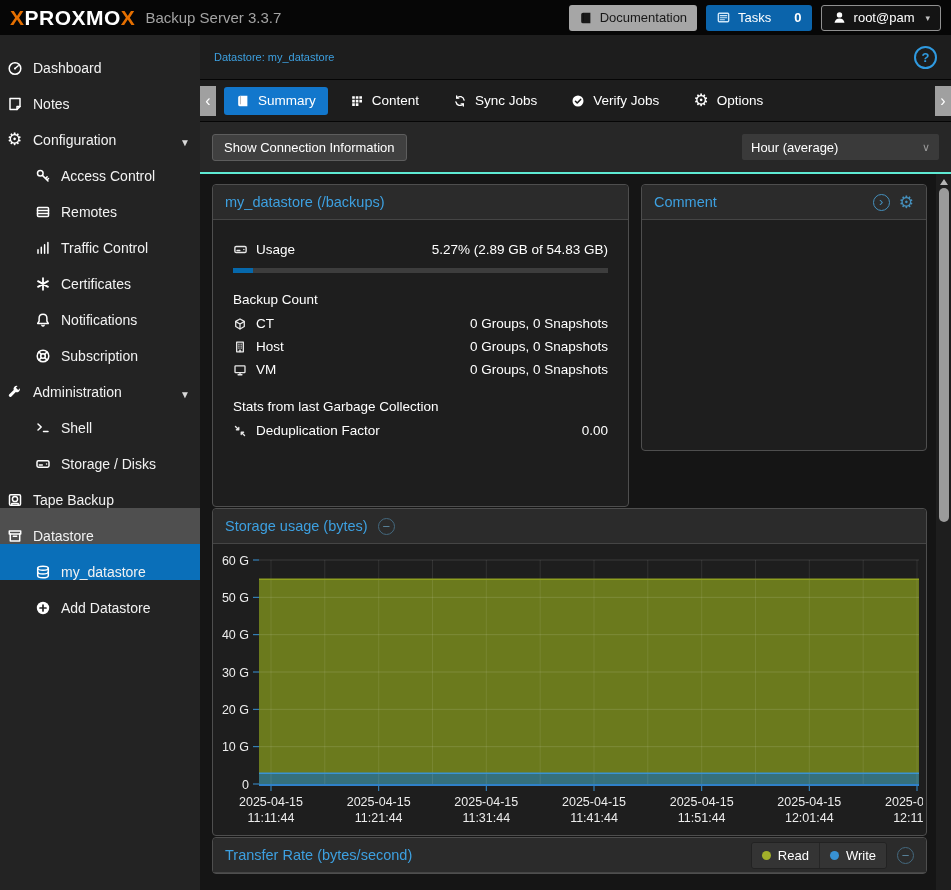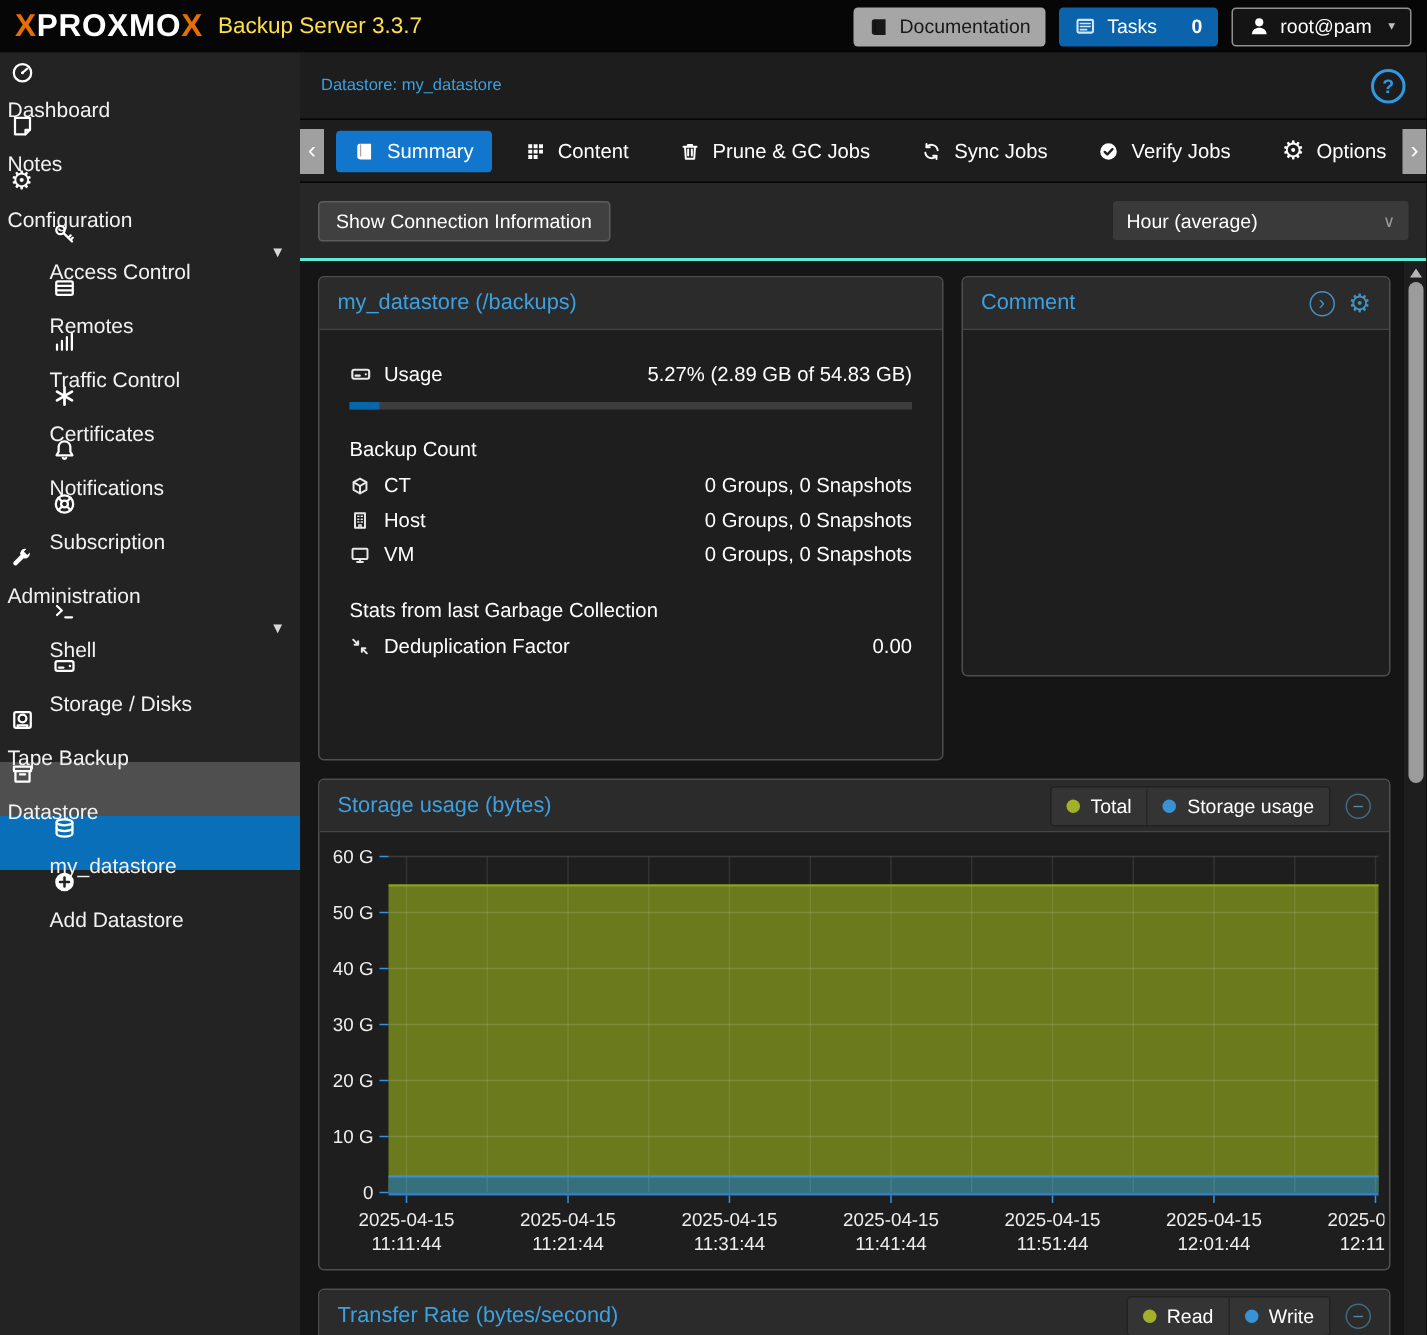--- a/index.html
+++ b/index.html
@@ -1,32 +1,32 @@
 <!DOCTYPE html>
 <html><head>
 <meta charset="utf-8">
 <style>
   html,body{margin:0;padding:0;background:#000;}
   .app{width:951px;height:890px;background:#151515;font-family:"Liberation Sans","DejaVu Sans",sans-serif;color:#fff;overflow:hidden;display:flex;flex-direction:column;position:relative;}
   
   .topbar{height:35px;background:#060606;display:flex;align-items:center;padding:0 10px;flex:none;}
   .logo{font-weight:800;font-size:21px;letter-spacing:.5px;display:flex;align-items:baseline;white-space:nowrap;}
   .lx{color:#e56f00}.lw{color:#fff}
-  .apptitle{margin-left:10px;font-size:15px;color:#fde047;}
+  .apptitle{margin-left:10px;font-size:15px;color:#a3a3a3;}
   .hspace{flex:1}
   .hbtn{display:flex;align-items:center;gap:7px;height:26px;padding:0 10px;border:none;border-radius:3px;font-size:13px;font-family:inherit;margin-left:9px;cursor:pointer;}
   .hbtn.doc{background:#a6a6a6;color:#181818;}
   .hbtn.tasks{background:#0b64ab;color:#fff;}
   .hbtn.tasks .cnt{margin-left:16px;font-weight:bold;}
   .hbtn.user{background:#141414;color:#fff;border:1px solid #909090;}
   .caret{font-size:9px;color:#c0c0c0;margin-left:4px;}
   
   .bodyrow{flex:1;display:flex;min-height:0;}
   .sidebar{width:200px;flex:none;background:#232323;padding-top:5px;}
-  .nav-item{height:36px;display:flex;align-items:flex-start;gap:9px;padding:0 10px 0 5px;font-size:14px;color:#f2f2f2;cursor:pointer;white-space:nowrap;flex-direction:column;}
+  .nav-item{height:36px;display:flex;align-items:flex-end;gap:9px;padding:0 10px 0 5px;font-size:14px;color:#f2f2f2;cursor:pointer;white-space:nowrap;}
   .nav-item.lvl1{padding-left:33px;}
   .nav-item .nic{width:19px;display:flex;justify-content:center;align-items:center;color:#fff;flex:none;}
   .nav-item .ncaret{margin-left:auto;font-size:10px;color:#d8d8d8;}
   .nav-item.selgray{background:#4f4f4f;}
   .nav-item.selblue{background:#0a6fb9;}
   .gearg{font-size:17px;line-height:1;}
   
   .content{flex:1;display:flex;flex-direction:column;min-width:0;background:#161616;}
   .titlebar{height:44px;flex:none;display:flex;align-items:center;padding:0 14px;background:#1d1d1d;border-bottom:1px solid #050505;}
   .ptitle{color:#3da0e0;font-size:11px;}
@@ -51,21 +51,21 @@
   .dpanel .pbd{padding:17px 20px;font-size:13.5px;color:#fff;}
   .kv{display:flex;align-items:center;margin:2px 0;height:21px;}
   .kv .ic{width:23px;color:#e8e8e8;display:flex;flex:none;align-items:center;}
   .kv .val{margin-left:auto;}
   .pbar{height:5px;background:#3d3d3d;margin-top:8px;}
   .pfill{height:100%;background:#0668ab;}
   .sect{margin:19px 0 6px;}
   .hicons{margin-left:auto;display:flex;align-items:center;gap:9px;}
   .chev{width:17px;height:17px;border:1.5px solid #4590bd;border-radius:50%;color:#4590bd;display:flex;align-items:center;justify-content:center;font-size:13px;cursor:pointer;box-sizing:border-box;padding-bottom:1px;}
   .gearbtn{color:#4590bd;font-size:17px;cursor:pointer;line-height:1;}
-  .chpanel{margin-top:12px;height:328px;}
+  .chpanel{margin-top:1px;height:328px;}
   .chpanel.clip{height:auto;}
   .chartbody{padding:4px 2px 0;}
   .legend{margin-left:auto;display:flex;border-radius:3px;overflow:hidden;border:1px solid #222;}
   .litem{display:flex;align-items:center;gap:7px;padding:5px 10px;background:#343434;color:#fff;font-size:13px;cursor:pointer;}
   .litem + .litem{border-left:1px solid #262626;}
   .ldot{width:9px;height:9px;border-radius:50%;flex:none;}
   .collapse{margin-left:10px;width:17px;height:17px;border:1.5px solid #44697f;border-radius:50%;color:#5b87a0;display:flex;align-items:center;justify-content:center;font-size:13px;cursor:pointer;box-sizing:border-box;}
   .axlbl{fill:#ededed;font-size:12.5px;font-family:"Liberation Sans","DejaVu Sans",sans-serif;}
   
   .vscrollbar{position:absolute;top:0;right:0;width:15px;bottom:0;background:#1e1e1e;}
@@ -283,29 +283,20 @@
               </span>
               <span>Summary</span>
             </div>
             <div class="tab">
               <span class="tic">
                 <svg width="14" height="14" viewBox="0 0 16 16">
                   <path d="M2.5 2.5h3v3h-3zM6.6 2.5h3v3h-3zM10.7 2.5h3v3h-3zM2.5 6.6h3v3h-3zM6.6 6.6h3v3h-3zM10.7 6.6h3v3h-3zM2.5 10.7h3v3h-3zM6.6 10.7h3v3h-3z" fill="currentColor"></path>
                 </svg>
               </span>
               <span>Content</span>
-            </div>
-            <div class="tab">
-              <span class="tic">
-                <svg width="14" height="14" viewBox="0 0 16 16">
-                  <path d="M3 4.3h10M6.4 4.3V3h3.2v1.3M4.2 4.3l.6 9.2h6.4l.6-9.2" stroke="currentColor" fill="none" stroke-width="1.5" stroke-linecap="round" stroke-linejoin="round"></path>
-                  <path d="M6.6 6.5v4.6M9.4 6.5v4.6" stroke="currentColor" fill="none" stroke-width="1.5" stroke-linecap="round" stroke-linejoin="round"></path>
-                </svg>
-              </span>
-              <span>Prune &amp; GC Jobs</span>
             </div>
             <div class="tab">
               <span class="tic">
                 <svg width="14" height="14" viewBox="0 0 16 16">
                   <path d="M12.7 7A4.9 4.9 0 0 0 4.2 4.6" stroke="currentColor" fill="none" stroke-width="1.5" stroke-linecap="round" stroke-linejoin="round"></path>
                   <path d="M4.2 2.2v2.5h2.5" stroke="currentColor" fill="none" stroke-width="1.5" stroke-linecap="round" stroke-linejoin="round"></path>
                   <path d="M3.3 9a4.9 4.9 0 0 0 8.5 2.4" stroke="currentColor" fill="none" stroke-width="1.5" stroke-linecap="round" stroke-linejoin="round"></path>
                   <path d="M11.8 13.8v-2.5H9.3" stroke="currentColor" fill="none" stroke-width="1.5" stroke-linecap="round" stroke-linejoin="round"></path>
                 </svg>
               </span>
@@ -414,30 +405,20 @@
                 <span class="gearbtn">⚙</span>
               </span>
             </div>
             <div class="pbd"></div>
           </section>
         </div>
 
         <section class="panel chpanel">
           <div class="phd">
             <span>Storage usage (bytes)</span>
-            <div class="legend" id="legend-storage">
-                <div class="litem">
-                  <span class="ldot" style="background: rgb(163, 176, 42);"></span>
-                  <span>Total</span>
-                </div>
-                <div class="litem">
-                  <span class="ldot" style="background: rgb(56, 146, 212);"></span>
-                  <span>Storage usage</span>
-                </div>
-              </div>
             <span class="collapse">−</span>
           </div>
           <div class="chartbody" id="chart1"><svg width="708" height="288">
                 <rect x="44" y="31.3" width="660" height="204.7" fill="#6b7a1d"></rect>
                 <rect x="44" y="225.2" width="660" height="10.8" fill="#35707c"></rect>
                 <line x1="38" y1="236" x2="44" y2="236" stroke="#3892d4"></line>
                 <text x="34" y="240.5" text-anchor="end" class="axlbl">0</text>
                 <line x1="44" y1="198.66666666666666" x2="704" y2="198.66666666666666" stroke="rgba(255,255,255,0.13)"></line>
                 <line x1="38" y1="198.66666666666666" x2="44" y2="198.66666666666666" stroke="#3892d4"></line>
                 <text x="34" y="203.16666666666666" text-anchor="end" class="axlbl">10 G</text>

